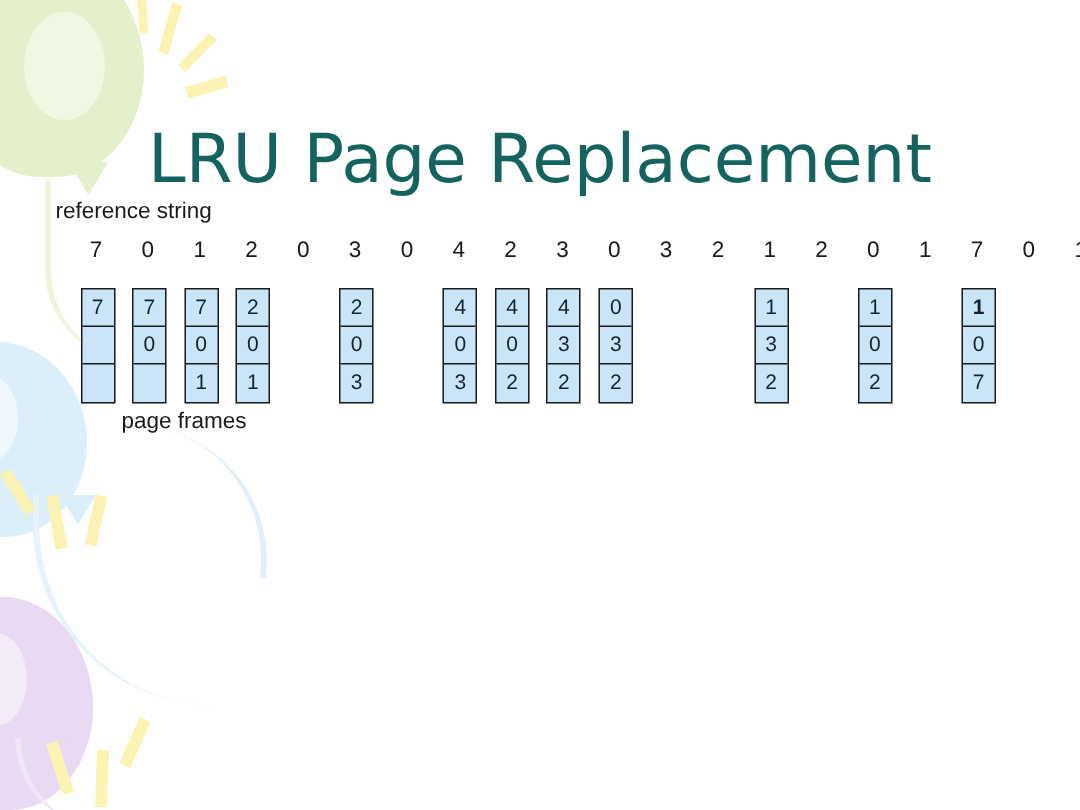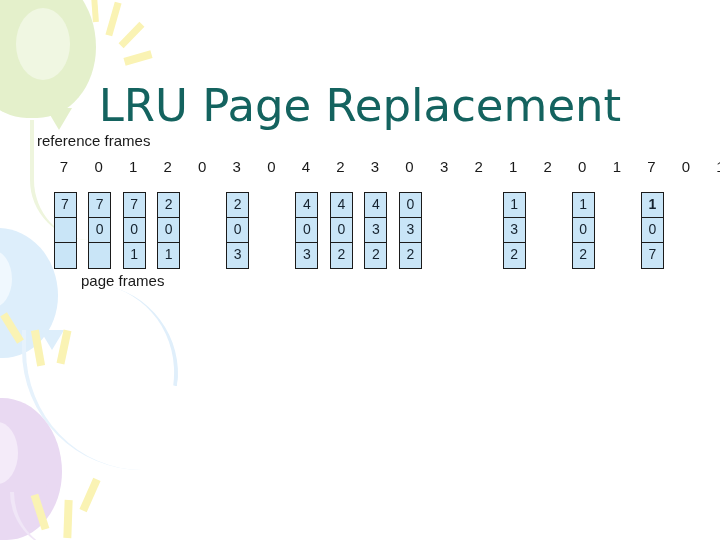--- a/index.html
+++ b/index.html
@@ -211,21 +211,21 @@
     <div class="deco" style="left:10px;top:492px;width:60px;height:60px;border-left:4px solid #f0e6f7;border-radius:0 0 0 60px;"></div>
 
     <div class="spark deco" style="left:36px;top:494px;width:8px;height:36px;transform:rotate(-18deg);"></div>
     <div class="spark deco" style="left:64px;top:500px;width:8px;height:38px;transform:rotate(2deg);"></div>
     <div class="spark deco" style="left:86px;top:478px;width:8px;height:34px;transform:rotate(24deg);"></div>
   </div>
 
   <div id="page-title">LRU Page Replacement</div>
 
   <div id="diagram">
-    <div class="cap" id="ref-label">reference frames</div>
+    <div class="cap" id="ref-label">reference string</div>
     <div class="cap" id="frames-label">page frames</div>
 
     <div id="ref-row">
         <div class="ref-digit" style="left: 54px;">7</div>
         <div class="ref-digit" style="left: 88.55px;">0</div>
         <div class="ref-digit" style="left: 123.1px;">1</div>
         <div class="ref-digit" style="left: 157.65px;">2</div>
         <div class="ref-digit" style="left: 192.2px;">0</div>
         <div class="ref-digit" style="left: 226.75px;">3</div>
         <div class="ref-digit" style="left: 261.3px;">0</div>

